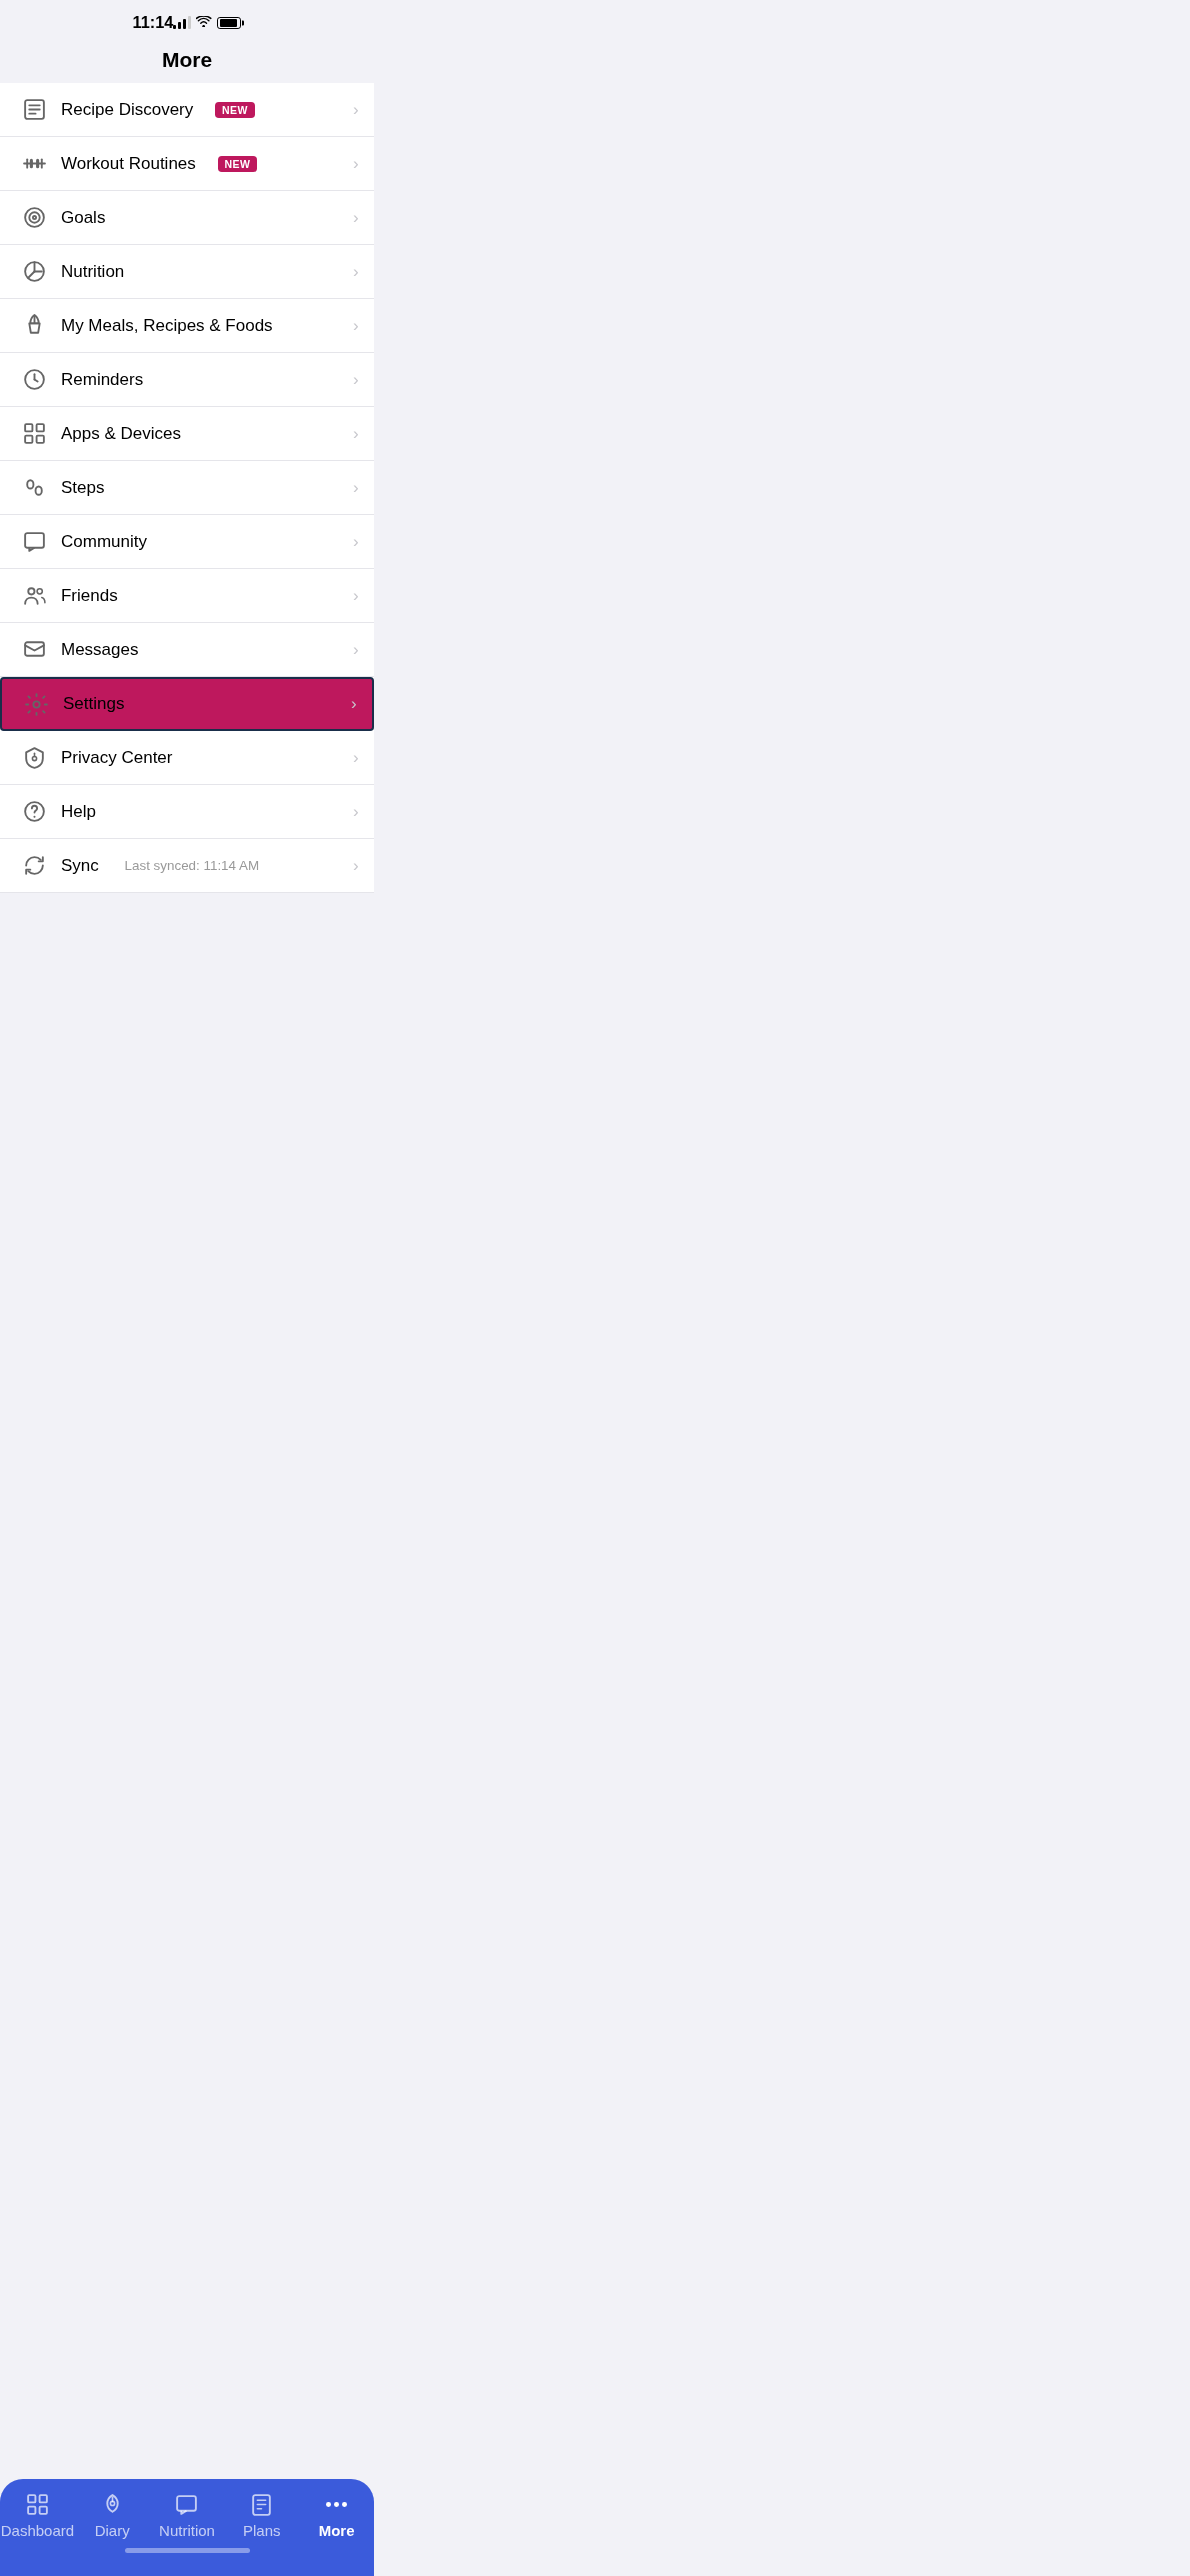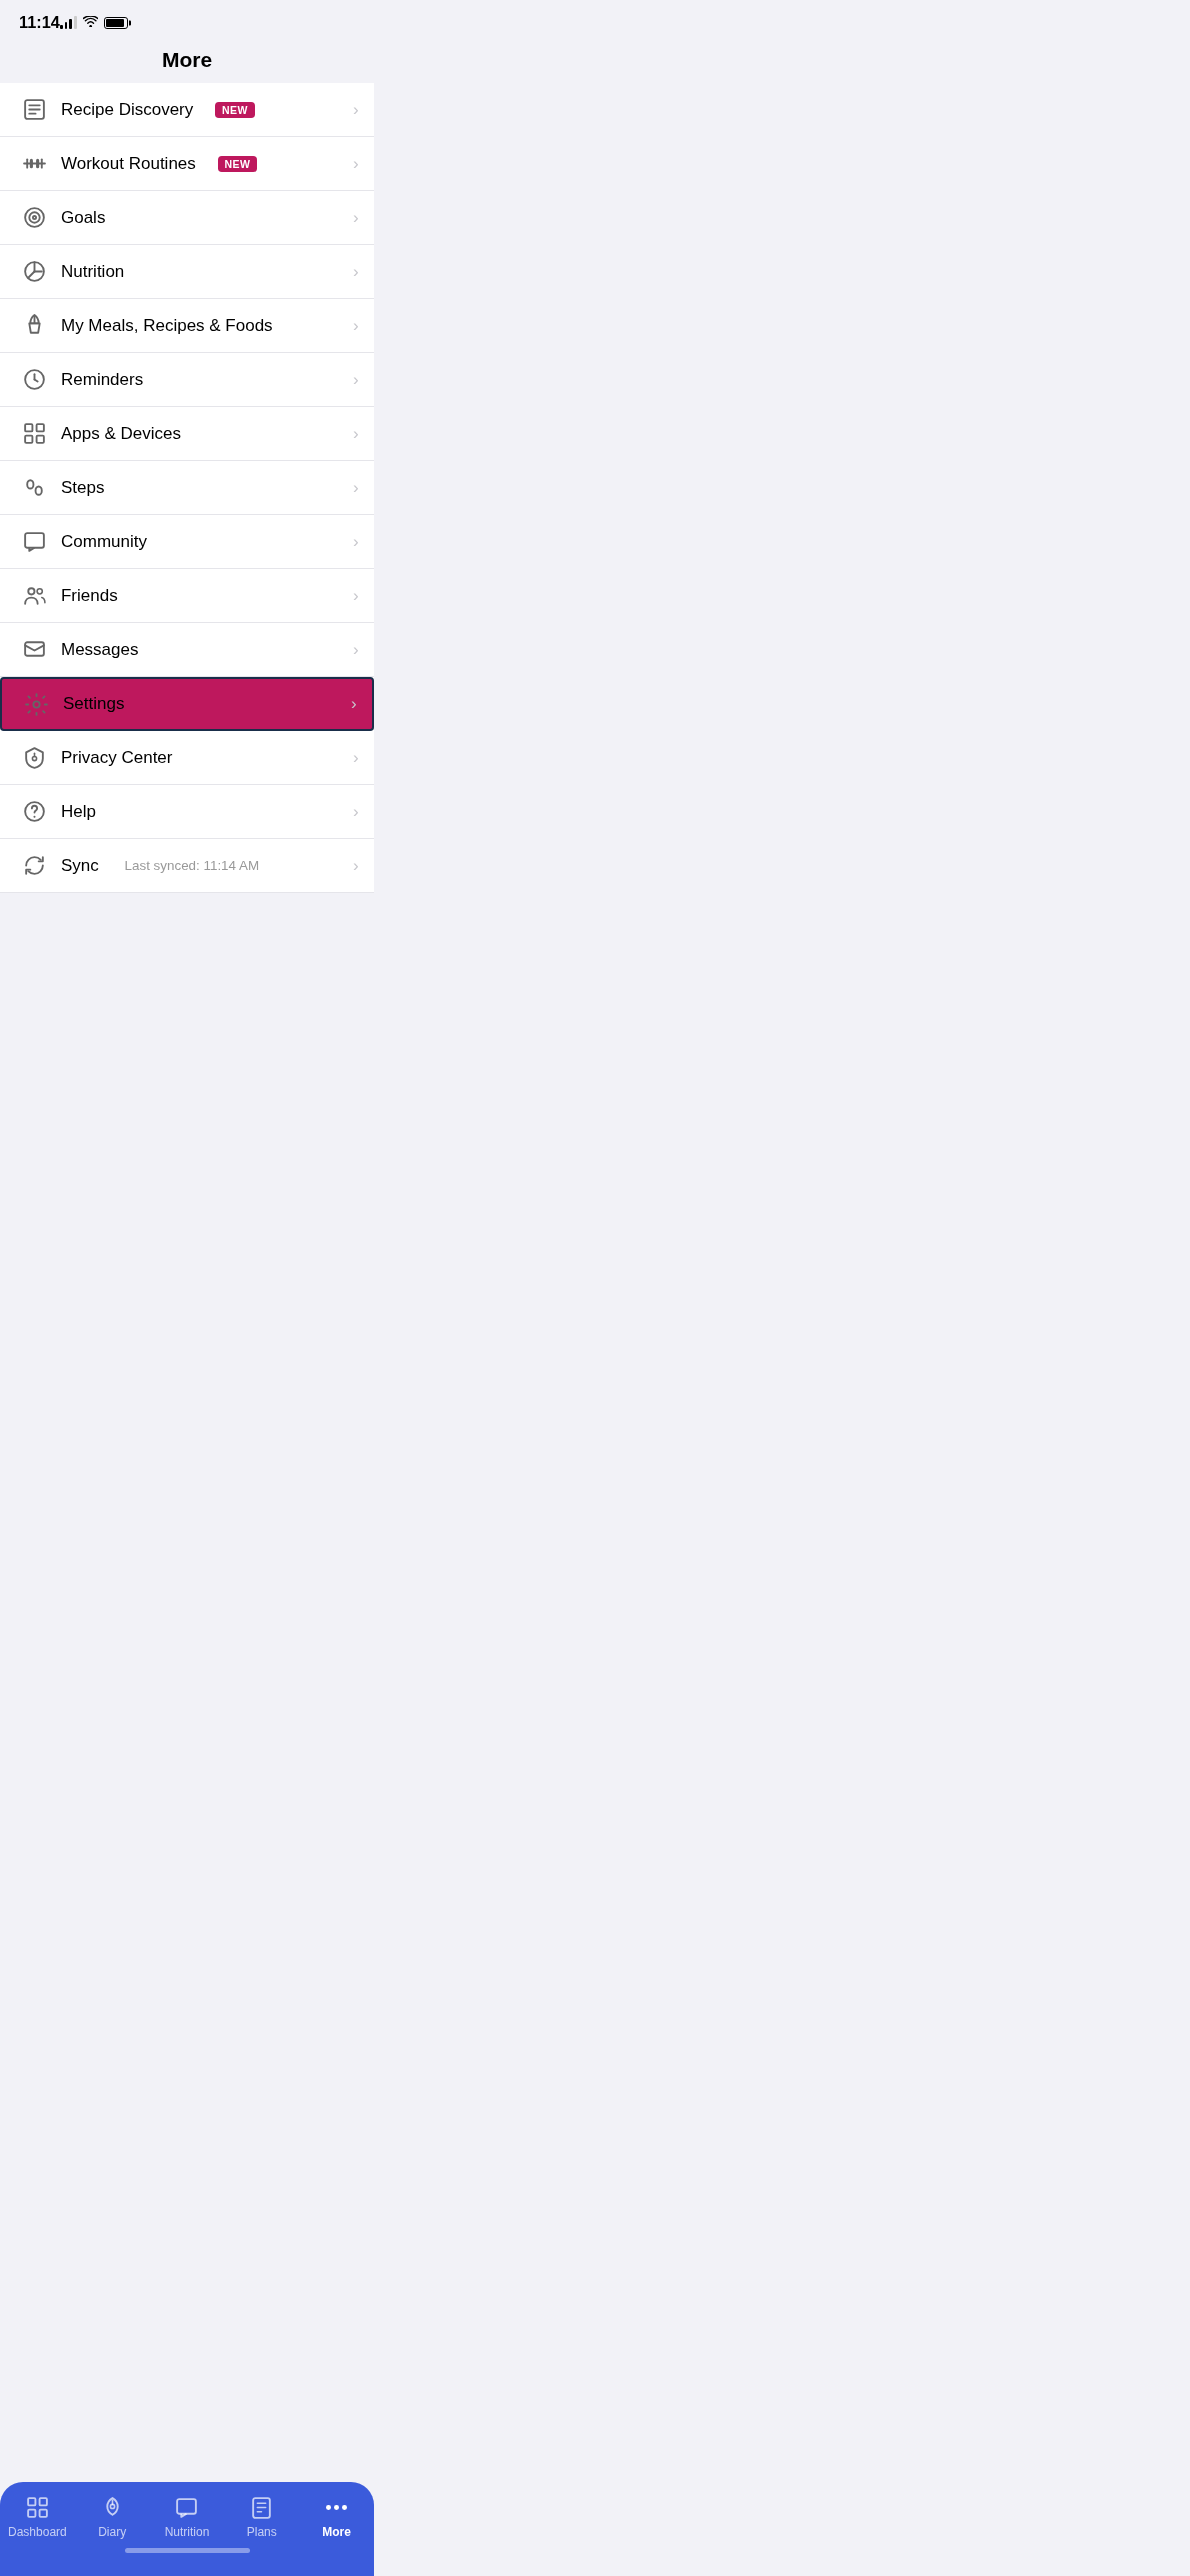--- a/index.html
+++ b/index.html
@@ -9,21 +9,21 @@
       width: 374px;
       min-height: 809px;
       background: #f2f2f7;
       font-family: -apple-system, BlinkMacSystemFont, 'Helvetica Neue', sans-serif;
       overflow-x: hidden;
     }
 
     
     .status-bar {
       display: flex;
-      justify-content: flex-start;
+      justify-content: center;
       align-items: center;
       padding: 13.4px 19px 7.7px;
       background: #f2f2f7;
     }
     .status-time {
       font-size: 16.3px;
       font-weight: 600;
       color: #000;
     }
     .status-icons {
@@ -185,21 +185,21 @@
       justify-content: center;
     }
     .nav-icon svg {
       width: 25px;
       height: 25px;
       fill: none;
       stroke: rgba(255,255,255,0.7);
       stroke-width: 1.8;
     }
     .nav-label {
-      font-size: 12px;
+      font-size: 15px;
       color: rgba(255,255,255,0.7);
     }
     .nav-item.active .nav-label {
       color: #fff;
       font-weight: 600;
     }
     .nav-dots {
       display: flex;
       gap: 2.9px;
     }

